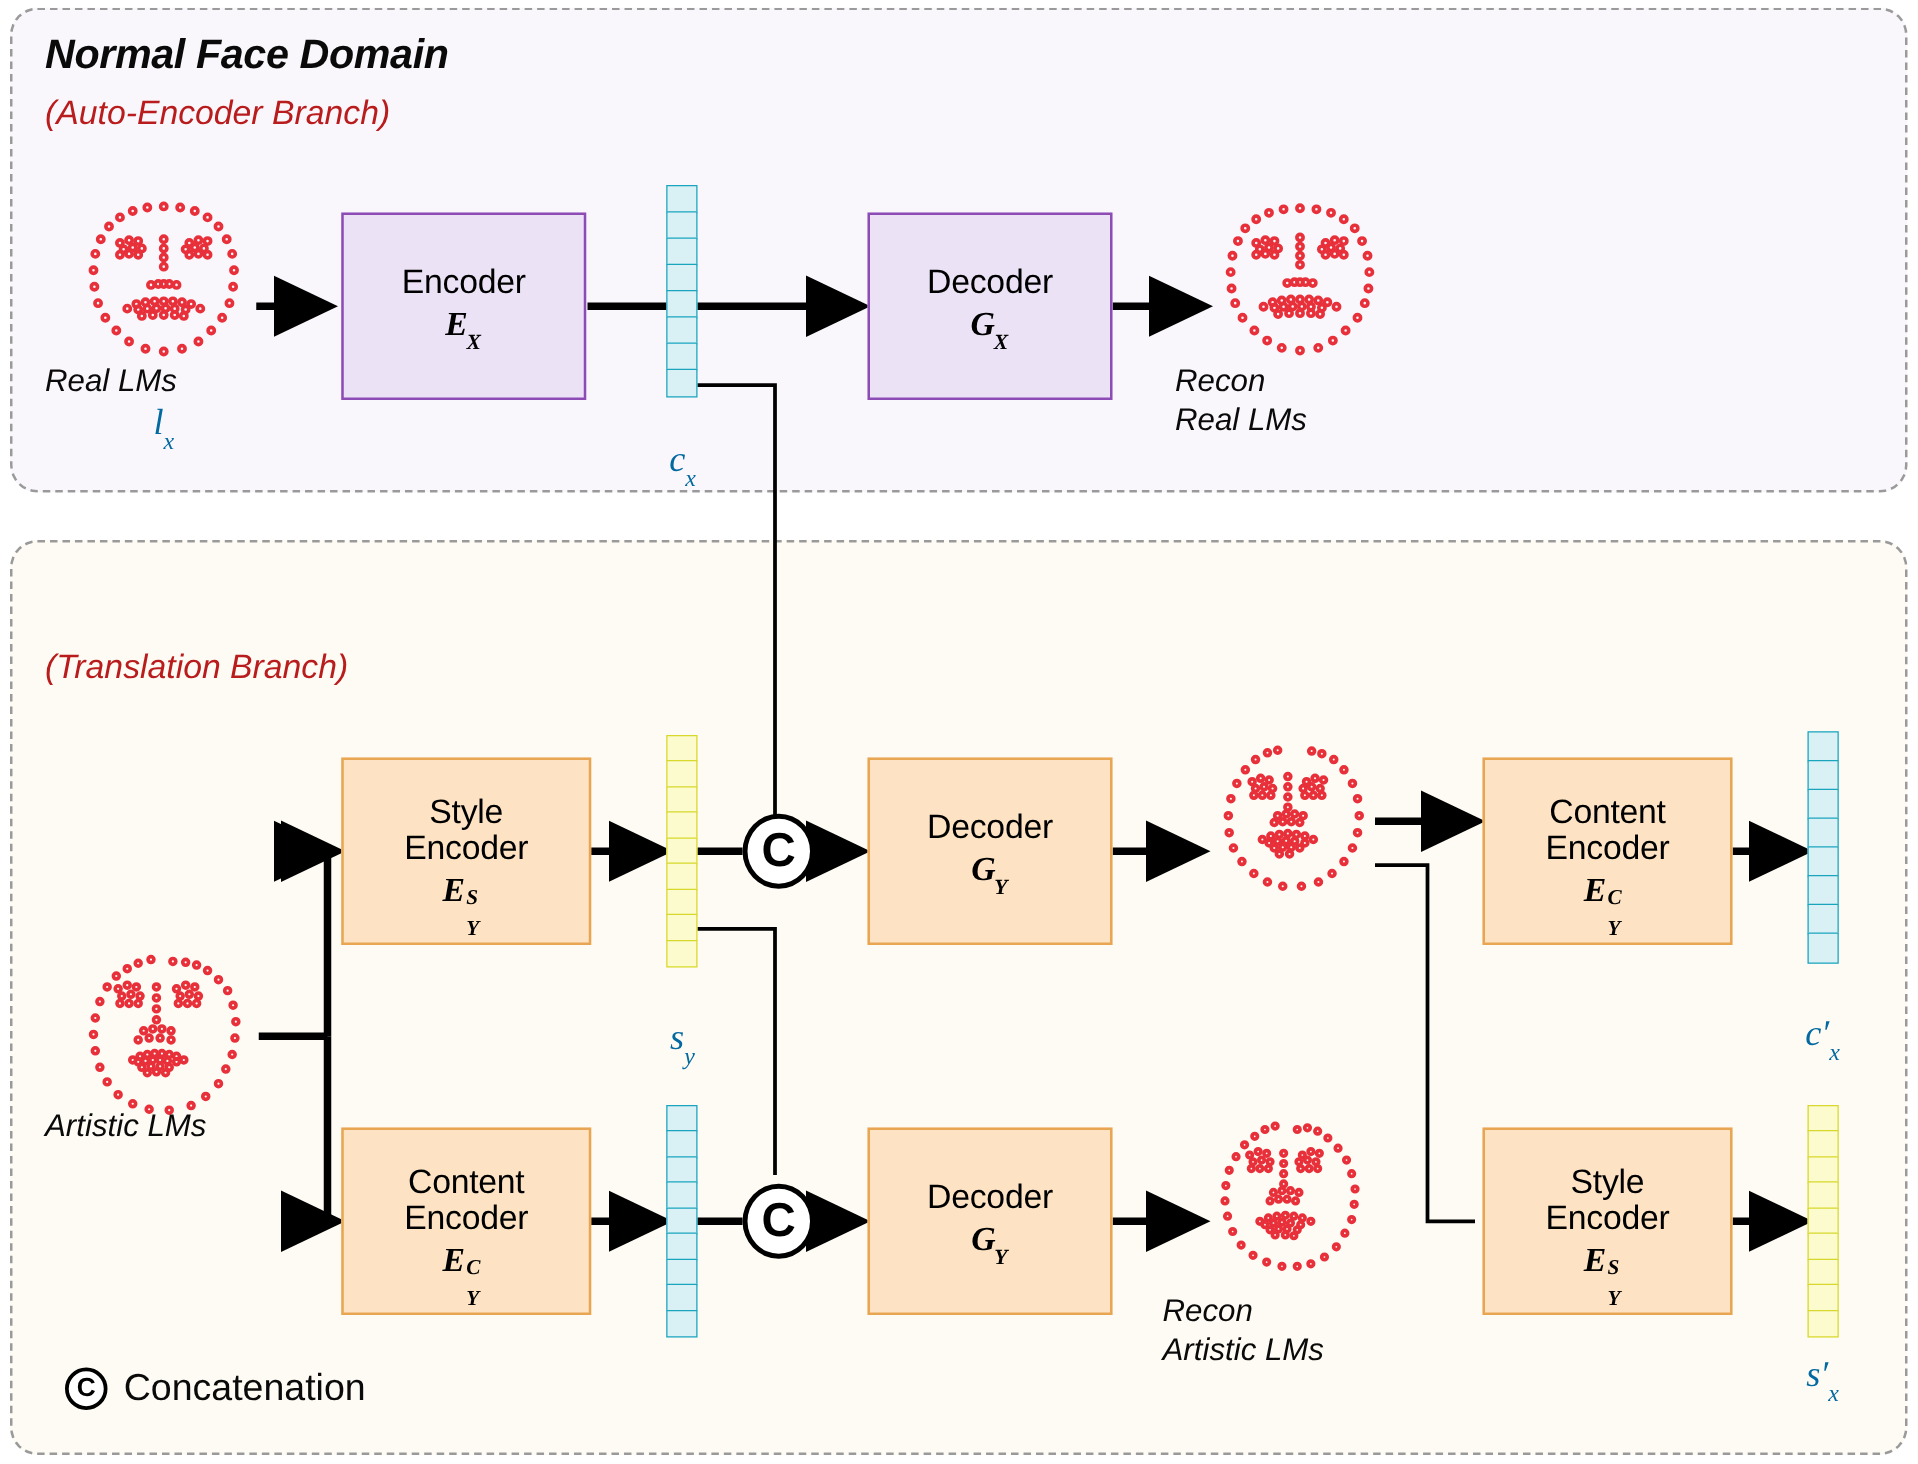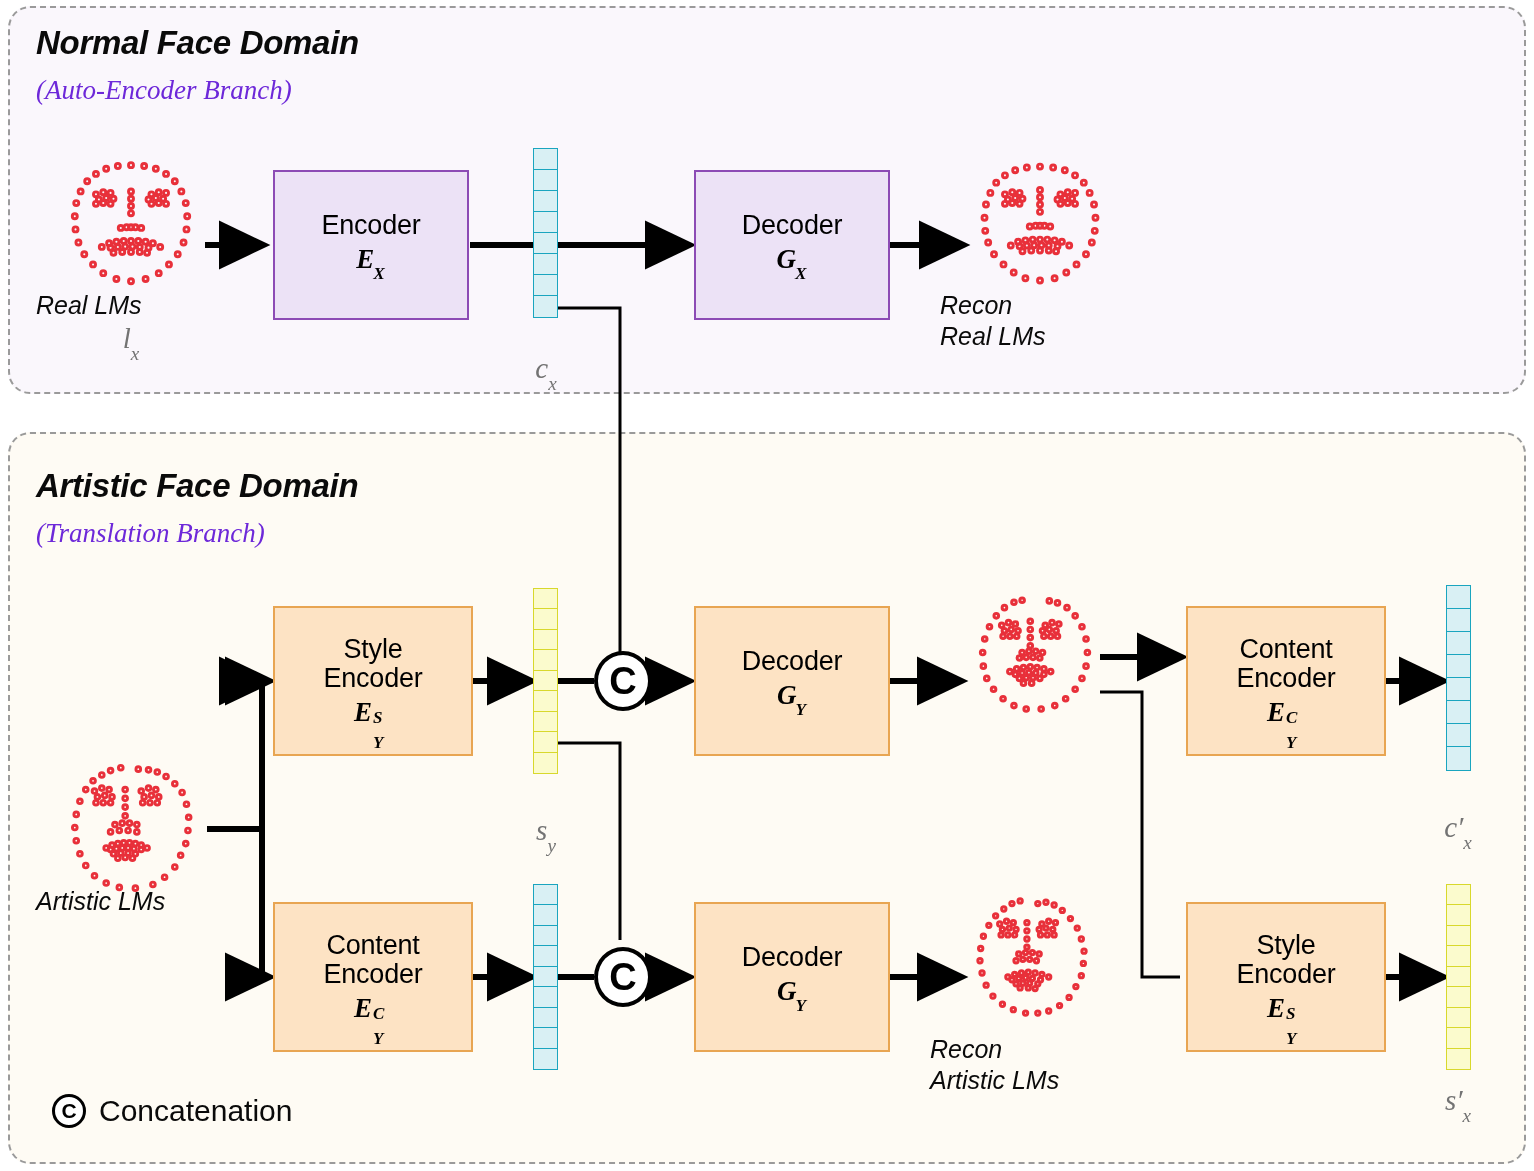--- a/index.html
+++ b/index.html
@@ -34,23 +34,22 @@
     font-style: italic;
     font-size: 33px;
     color: #0a0a0a;
     letter-spacing: -0.3px;
     white-space: nowrap;
   }
   .panel-sub {
     position: absolute;
     font-style: italic;
     font-size: 27px;
-    color: #6d28d9;
+    color: #b91c1c;
     white-space: nowrap;
-    font-family: Liberation Serif, serif;
   }
 
   
   .box {
     position: absolute;
     display: flex;
     flex-direction: column;
     align-items: center;
     justify-content: center;
     text-align: center;
@@ -100,21 +99,21 @@
     font-size: 25px;
     color: #0a0a0a;
     line-height: 1.22;
     white-space: pre-line;
   }
   .mathlbl {
     position: absolute;
     font-family: "Liberation Serif", serif;
     font-style: italic;
     font-size: 29px;
-    color: #737373;
+    color: #0369a1;
     text-align: center;
     white-space: nowrap;
   }
   .mathlbl sub { font-size: 0.66em; position: relative; top: 5px; }
 
   
   .concat {
     position: absolute;
     border-radius: 50%;
     background: #ffffff;
@@ -143,21 +142,20 @@
 <body>
 
 <div id="stage">
 
   <div class="panel" id="panel-normal"></div>
   <div class="panel" id="panel-artistic"></div>
 
   <div class="panel-title" style="left:36px; top:24px;">Normal Face Domain</div>
   <div class="panel-sub" style="left:36px; top:75px;">(Auto-Encoder Branch)</div>
 
-  <div class="panel-title" style="left:36px; top:467px;">Artistic Face Domain</div>
   <div class="panel-sub" style="left:36px; top:518px;">(Translation Branch)</div>
 
   <svg class="overlay" viewBox="0 0 1534 1171">
     <defs>
       <marker id="ah" markerWidth="9" markerHeight="9" refX="7.2" refY="4.5" orient="auto" markerUnits="strokeWidth">
         <path d="M0,0.4 L8.6,4.5 L0,8.6 z" fill="#000"></path>
       </marker>
     </defs>
     <g stroke="#000" fill="none">
 

